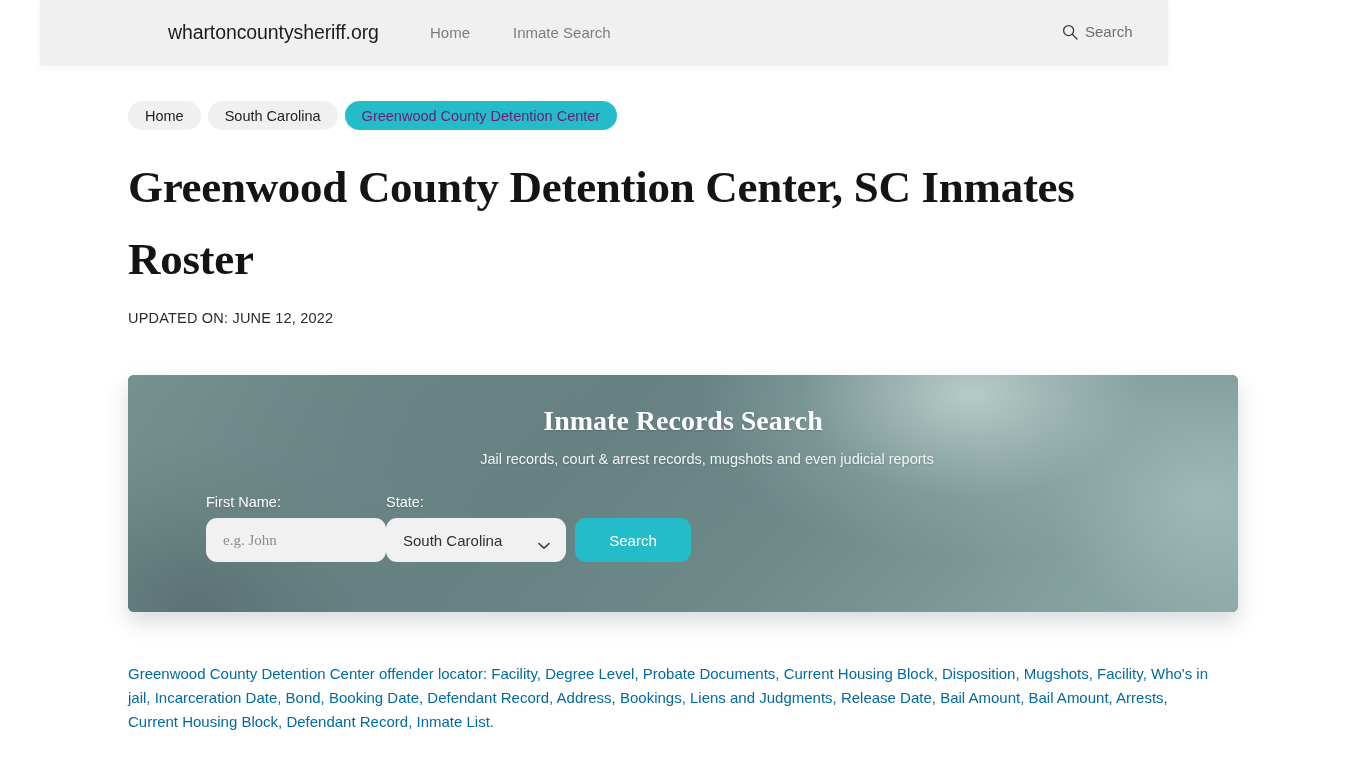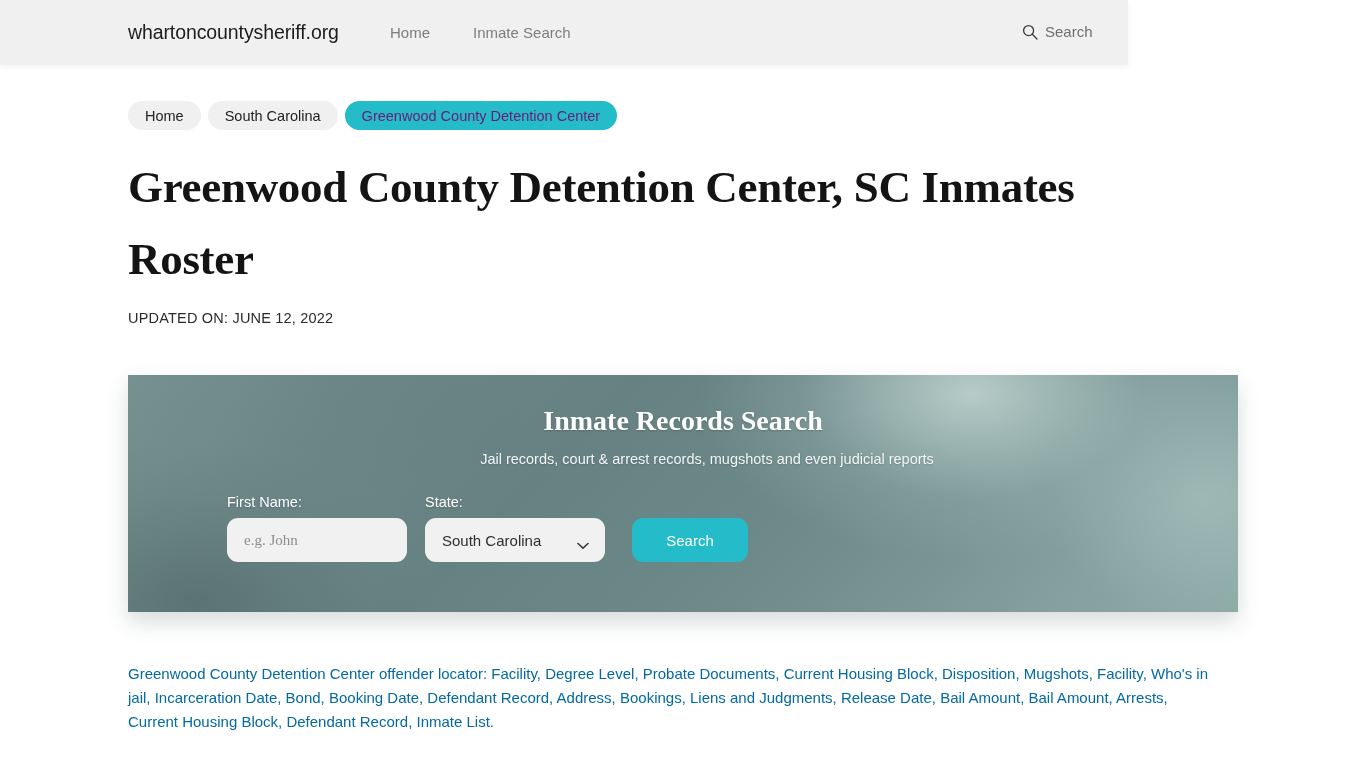--- a/index.html
+++ b/index.html
@@ -14,20 +14,21 @@
   
   .site-header {
     position: relative;
     width: 1128px;
     height: 65px;
     background: #f0f0f0;
     display: flex;
     align-items: center;
     box-shadow: 0 2px 6px rgba(0,0,0,0.055);
     z-index: 5;
+    margin-left: 40px;
   }
   .brand {
     position: absolute;
     left: 128px;
     top: 21px;
     font-size: 19.5px;
     color: #1d1d1d;
     letter-spacing: -0.1px;
     text-decoration: none;
     white-space: nowrap;
@@ -113,21 +114,21 @@
     color: #2b2b2b;
     text-transform: uppercase;
   }
 
   
   .search-panel {
     position: relative;
     margin-top: 49px;
     width: 1110px;
     height: 237px;
-    border-radius: 1px;
+    border-radius: 6px;
     overflow: hidden;
     box-shadow: 0 10px 22px rgba(40,60,60,0.18);
     background: #3b82f6;
   }
   .panel-bg {
     position: absolute;
     inset: 0;
     background:
       radial-gradient(ellipse 380px 230px at 76% 8%, rgba(186,207,203,0.95) 0%, rgba(150,176,175,0.35) 45%, rgba(120,148,148,0.0) 72%),
       radial-gradient(ellipse 320px 260px at 97% 52%, rgba(163,188,186,0.85) 0%, rgba(135,162,161,0.3) 50%, rgba(120,148,148,0) 78%),
@@ -155,23 +156,22 @@
     text-align: center;
     margin-top: 14px;
     font-size: 14.5px;
     color: #f2f6f5;
     text-shadow: 0 1px 2px rgba(0,0,0,0.16);
     padding-left: 48px;
   }
   .form-row {
     display: flex;
     align-items: flex-end;
-    gap: 18px;
     margin-top: 27px;
-    padding-left: 99px;
+    padding-left: 78px;
   }
   .field { display: flex; flex-direction: column; }
   .field-label {
     font-size: 14.5px;
     color: #ffffff;
     margin-bottom: 8px;
     text-shadow: 0 1px 2px rgba(0,0,0,0.18);
   }
   .text-input {
     width: 180px;

